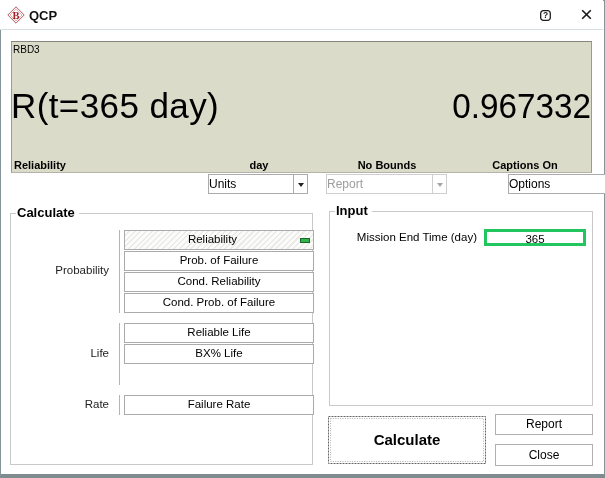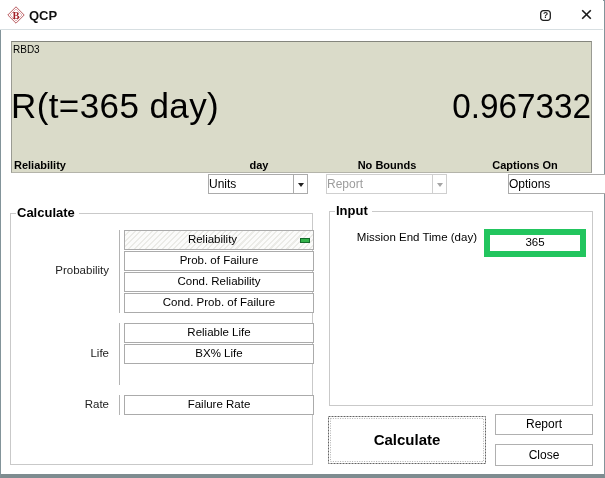--- a/index.html
+++ b/index.html
@@ -95,21 +95,21 @@
   <div class="cbtn" style="top:130px;">BX% Life</div>
   <div class="rowlab" style="top:133px;">Life</div>
   <div class="bracket" style="top:181px; height:20px;"></div>
   <div class="cbtn" style="top:181px;">Failure Rate</div>
   <div class="rowlab" style="top:184px;">Rate</div>
 </div>
 
 <div class="group" id="inputgroup" style="left:329px; top:211px; width:264px; height:195px;">
   <div class="legend">Input</div>
   <div style="position:absolute; left:0; top:19px; width:147px; text-align:right; font-size:11.5px;">Mission End Time (day)</div>
-  <div style="position:absolute; left:154px; top:17px; width:102px; height:28px; border:6px solid #22c55e; background:#fff; text-align:center; line-height:15px; font-size:11.5px;">365</div>
+  <div style="position:absolute; left:154px; top:17px; width:102px; height:17px; border:3px solid #22c55e; background:#fff; text-align:center; line-height:15px; font-size:11.5px;">365</div>
 </div>
 
 <div class="btn" style="left:328px; top:416px; width:158px; height:48px; border:none; font-weight:bold; font-size:15px; line-height:48px;">Calculate<svg style="position:absolute;left:0;top:0;" width="158" height="48">
       <rect x="0.5" y="0.5" width="157" height="47" fill="none" stroke="#636363" stroke-width="1" stroke-dasharray="2 1"></rect>
       <rect x="2.5" y="2.5" width="153" height="43" fill="none" stroke="#8e8e8e" stroke-width="0.7" stroke-dasharray="1 1.4"></rect>
     </svg></div>
 <div class="btn" style="left:495px; top:414px; width:98px; height:21px; line-height:19px;">Report</div>
 <div class="btn" style="left:495px; top:444px; width:98px; height:22px; line-height:20px;">Close</div>
 
 </body></html>

